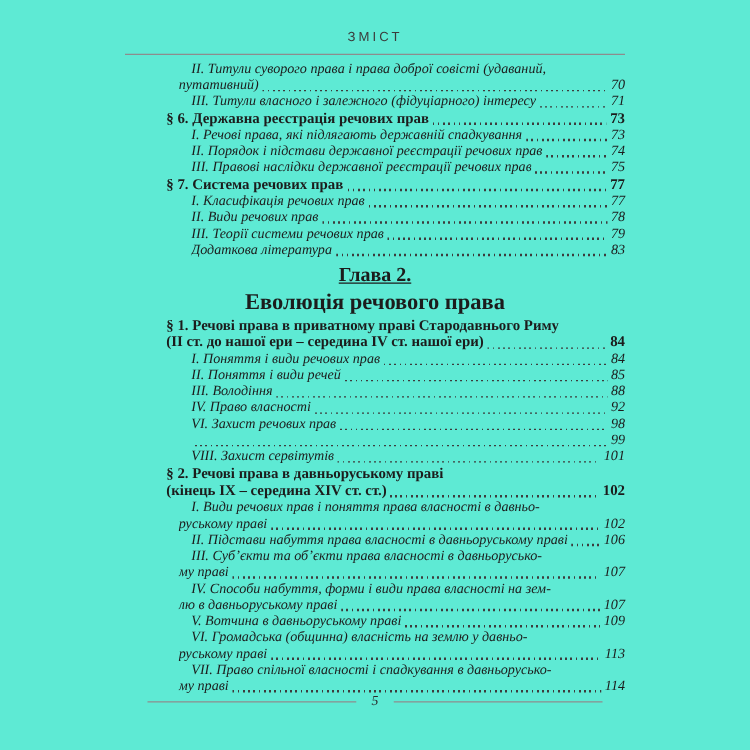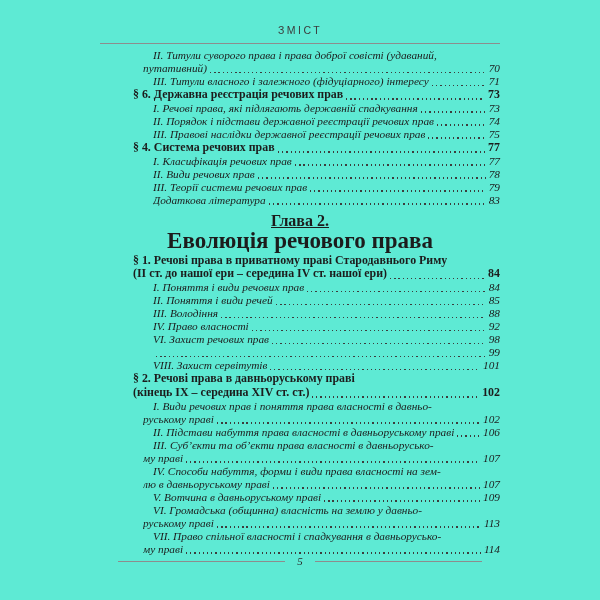--- a/index.html
+++ b/index.html
@@ -32,21 +32,21 @@
   .txt { white-space:nowrap; flex:0 1 auto; overflow:hidden; }
   .lead {
     flex:1 1 0; min-width:8px; height:1.4px;
     margin:0 3px 2px 3px; align-self:flex-end;
     background-image:repeating-linear-gradient(to right,#3c3c3c 0 1.3px, transparent 1.3px 4.2px);
   }
   .pg { white-space:nowrap; }
 
   .chapter { text-align:center; font-weight:bold; margin:4px 0 2px; }
   .chapter .t1 { font-size:16px; line-height:19px;text-decoration:underline; }
-  .chapter .t2 { font-size:23px; line-height:22px; }
+  .chapter .t2 { font-size:18px; line-height:22px; }
 
   .doc-footer {
     position:absolute; left:118px; right:118px; bottom:33px;
     display:flex; align-items:center; gap:12px;
     font-size:11px; font-style:italic; color:#2a2a2a;
   }
   .fline { flex:1; height:1px; background:#8d8d8d; }
 </style>
 </head>
 <body>
@@ -96,21 +96,21 @@
     </div>
     <div class="entry sub">
       <div class="row first">
           <span class="txt">III. Правові наслідки державної реєстрації речових прав</span>
           <span class="lead"></span>
           <span class="pg">75</span>
         </div>
     </div>
     <div class="entry para">
       <div class="row first">
-          <span class="txt">§ 4. Система речових прав</span>
+          <span class="txt">§ 7. Система речових прав</span>
           <span class="lead"></span>
           <span class="pg">77</span>
         </div>
     </div>
     <div class="entry sub">
       <div class="row first">
           <span class="txt">I. Класифікація речових прав</span>
           <span class="lead"></span>
           <span class="pg">77</span>
         </div>

